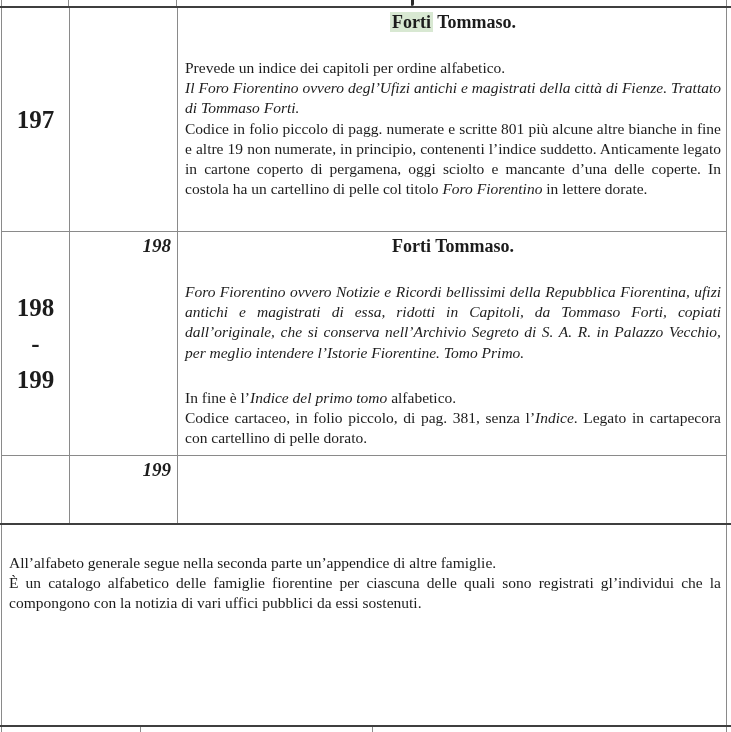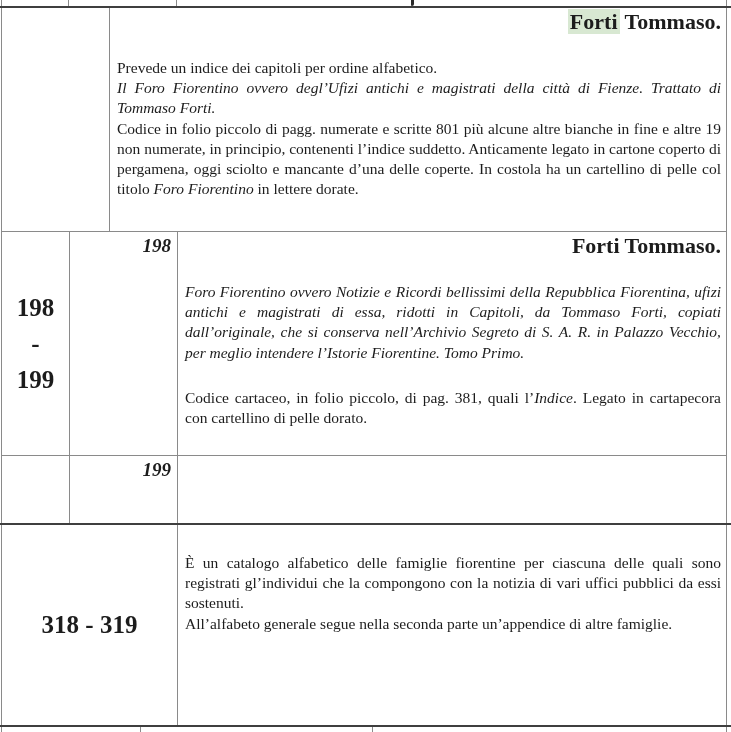--- a/index.html
+++ b/index.html
@@ -30,21 +30,21 @@
   .subcell{
     width:108px;box-sizing:border-box;border-right:1px solid #8a8a8a;
     text-align:right;padding:3px 6px 0 0;
   }
   .subnum{font-weight:bold;font-style:italic;font-size:19px;line-height:22px;}
   .textcell{
     flex:1;padding:3px 5px 0 7px;font-size:15.5px;line-height:20.2px;
     text-align:justify;overflow:hidden;
   }
   .para{margin:0;}
-  .para.title{font-weight:bold;font-size:22px;line-height:22px;text-align:right;}
+  .para.title{font-weight:bold;font-size:18px;line-height:22px;text-align:center;}
   .para.italic{font-style:italic;}
   .it{font-style:italic;}
   .hl{background:#d8e8d2;padding:0 2px;}
   .gap{height:25px;}
   .clip-frag{
     height:5px;width:335px;margin-top:2px;overflow:hidden;opacity:.75;
     background:
       repeating-linear-gradient(90deg,#3a3a3a 0 2px,transparent 2px 11px),
       repeating-linear-gradient(90deg,transparent 0 5px,#555 5px 6px,transparent 6px 23px);
   }
@@ -61,20 +61,23 @@
   <div class="vtick" style="left:726px;top:0;height:6px;"></div>
 
   <div class="hrule dark full" style="top:6px;"></div>
   <div class="hrule light" style="top:231px;"></div>
   <div class="hrule light" style="top:455px;"></div>
   <div class="hrule dark full" style="top:523px;"></div>
   <div class="hrule dark full" style="top:725px;"></div>
 
   <div id="rows">
       <div class="row" style="top: 8px; height: 223px;">
+        <div class="refcell">
+          <div class="refline">197</div>
+        </div>
         <div class="subcell"></div>
         <div class="textcell">
           <p class="para title"><span class="hl">Forti</span><span> Tommaso.</span></p>
           <div class="gap"></div>
           <p class="para"><span>Prevede un indice dei capitoli per ordine alfabetico.</span></p>
           <p class="para italic"><span class="it">Il Foro Fiorentino ovvero degl’Ufizi antichi e magistrati della città di Fienze. Trattato di Tommaso Forti.</span></p>
           <p class="para"><span>Codice in folio piccolo di pagg. numerate e scritte 801 più alcune altre bianche in fine e altre 19 non numerate, in principio, contenenti l’indice suddetto. Anticamente legato in cartone coperto di pergamena, oggi sciolto e mancante d’una delle coperte. In costola ha un cartellino di pelle col titolo </span><span class="it">Foro Fiorentino</span><span> in lettere dorate.</span></p>
         </div>
       </div>
       <div class="row" style="top: 232px; height: 223px;">
@@ -82,35 +85,33 @@
           <div class="refline">198</div>
           <div class="refline">-</div>
           <div class="refline">199</div>
         </div>
         <div class="subcell"><span class="subnum">198</span></div>
         <div class="textcell">
           <p class="para title"><span>Forti Tommaso.</span></p>
           <div class="gap"></div>
           <p class="para italic"><span class="it">Foro Fiorentino ovvero Notizie e Ricordi bellissimi della Repubblica Fiorentina, ufizi antichi e magistrati di essa, ridotti in Capitoli, da Tommaso Forti, copiati dall’originale, che si conserva nell’Archivio Segreto di S. A. R. in Palazzo Vecchio, per meglio intendere l’Istorie Fiorentine. Tomo Primo.</span></p>
           <div class="gap"></div>
-          <p class="para"><span>Codice cartaceo, in folio piccolo, di pag. 381, quali l’</span><span class="it">Indice</span><span>. Legato in cartapecora con cartellino di pelle dorato.</span></p>
+          <p class="para"><span>In fine è l’</span><span class="it">Indice del primo tomo</span><span> alfabetico.</span></p>
+          <p class="para"><span>Codice cartaceo, in folio piccolo, di pag. 381, senza l’</span><span class="it">Indice</span><span>. Legato in cartapecora con cartellino di pelle dorato.</span></p>
         </div>
       </div>
       <div class="row" style="top: 456px; height: 67px;">
         <div class="refcell"></div>
         <div class="subcell"><span class="subnum">199</span></div>
       </div>
       <div class="row" style="top: 525px; height: 200px;">
-        <div class="refcell merged">
-          <div class="refline">318 - 319</div>
-        </div>
         <div class="textcell">
           <div class="gap"></div>
+          <p class="para"><span>All’alfabeto generale segue nella seconda parte un’appendice di altre famiglie.</span></p>
           <p class="para"><span>È un catalogo alfabetico delle famiglie fiorentine per ciascuna delle quali sono registrati gl’individui che la compongono con la notizia di vari uffici pubblici da essi sostenuti.</span></p>
-          <p class="para"><span>All’alfabeto generale segue nella seconda parte un’appendice di altre famiglie.</span></p>
         </div>
       </div>
     </div>
 
   <div class="vtick" style="left:1px;top:727px;height:5px;"></div>
   <div class="vtick" style="left:140px;top:727px;height:5px;"></div>
   <div class="vtick" style="left:372px;top:727px;height:5px;"></div>
   <div class="vtick" style="left:726px;top:727px;height:5px;"></div>
 </div>
 

